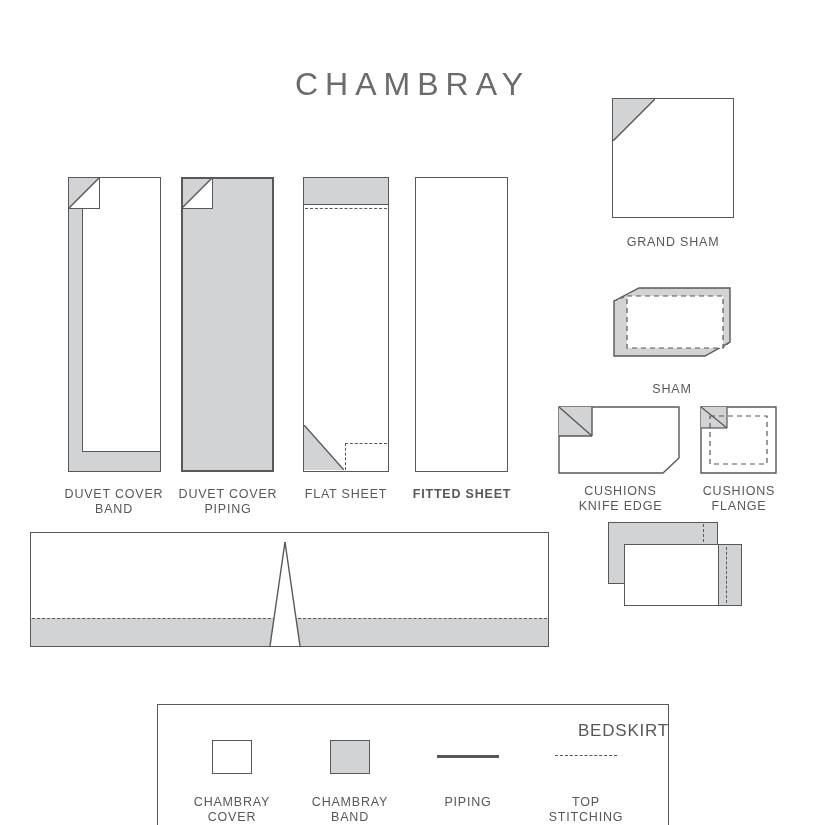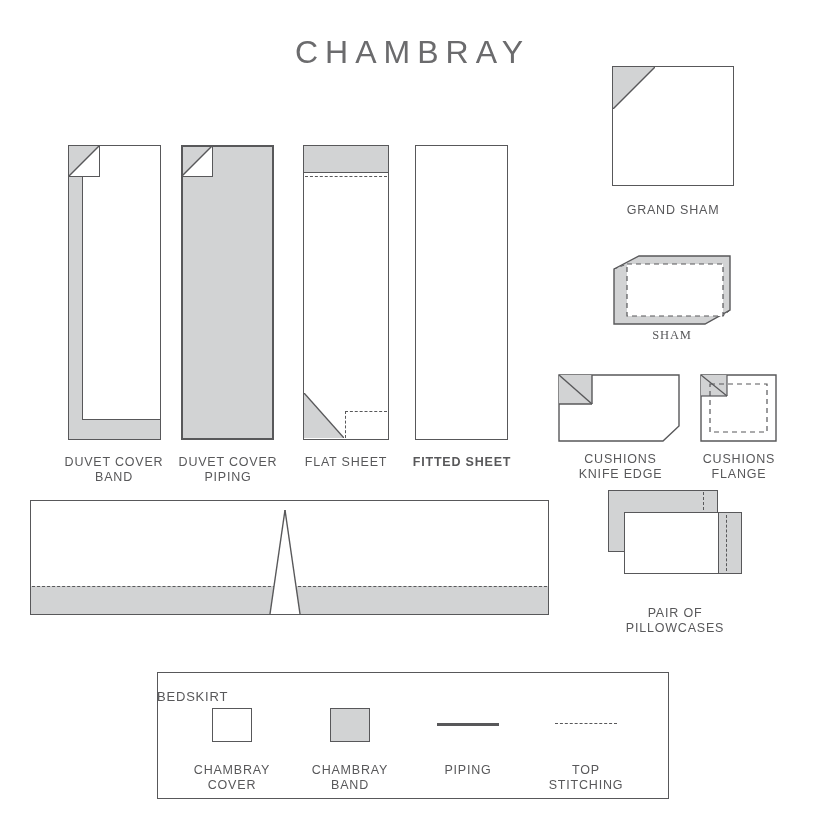--- a/index.html
+++ b/index.html
@@ -12,20 +12,21 @@
     height: 825px;
     position: relative;
     font-family: "Liberation Sans", sans-serif;
     color: #58585a;
     overflow: hidden;
   }
   #page {
     position: relative;
     width: 825px;
     height: 771px;
+    margin-top: 32px;
   }
   .title {
     position: absolute;
     top: 34px;
     left: 0;
     width: 825px;
     text-align: center;
     font-size: 32px;
     letter-spacing: 7px;
     color: #6b6b6d;
@@ -66,22 +67,22 @@
     width: 512px;
     height: 127px;
     border: 1.4px solid #58585a;
     box-sizing: border-box;
   }
   .legend-title {
     position: absolute;
     left: 157px;
     top: 689px;
     width: 512px;
-    text-align: left;
-    font-size: 13px;
+    text-align: right;
+    font-size: 17px;
     letter-spacing: 0.8px;
   }
   .legend-cap {
     position: absolute;
     font-size: 12.5px;
     letter-spacing: 0.8px;
     text-align: center;
     line-height: 15px;
   }
 </style>
@@ -194,21 +195,21 @@
   <div class="fig" style="left:613px; top:255px; width:118px; height:70px;">
 
     <svg width="118" height="70" viewBox="0 0 118 70" style="position:absolute; left:0; top:0;">
       <polygon points="1,14 26,1 117,1 117,55 92,69 1,69" fill="#d2d3d4" stroke="#58585a" stroke-width="1.4"></polygon>
       <rect x="14" y="9" width="96" height="52" fill="#ffffff" stroke="none"></rect>
       <rect x="14" y="9" width="96" height="52" fill="none" stroke="#58585a" stroke-width="1.2" stroke-dasharray="5,4"></rect>
       <line x1="1" y1="14" x2="14" y2="9" stroke="#58585a" stroke-width="1" stroke-dasharray="4,3"></line>
       <line x1="117" y1="55" x2="110" y2="61" stroke="#58585a" stroke-width="1" stroke-dasharray="4,3"></line>
     </svg>
   </div>
-  <div class="cap" style="left:612px; top:328px; width:120px;font-family:Liberation Serif, serif;">
+  <div class="cap" style="left:612px; top:350px; width:120px;">
     <div>SHAM</div>
   </div>
 
   <div class="fig" style="left:558px; top:374px; width:122px; height:68px;">
     <svg width="122" height="68" viewBox="0 0 122 68" style="position:absolute; left:0; top:0;">
       <polygon points="1,1 121,1 121,52 105,67 1,67" fill="#ffffff" stroke="#58585a" stroke-width="1.4"></polygon>
       <polygon points="1,1 34,1 34,30 1,30" fill="#d2d3d4" stroke="none"></polygon>
       <line x1="34" y1="1" x2="34" y2="30" stroke="#58585a" stroke-width="1.4"></line>
       <line x1="1" y1="30" x2="34" y2="30" stroke="#58585a" stroke-width="1.4"></line>
       <line x1="1" y1="1" x2="34" y2="30" stroke="#58585a" stroke-width="1.4"></line>
@@ -238,24 +239,20 @@
 
     <div style="position:absolute; left:0; top:0; width:110px; height:62px; background:#d2d3d4; border:1.4px solid #58585a; box-sizing:border-box;"></div>
     <div class="dash-v" style="left:95px; top:2px; height:58px;"></div>
 
     <div style="position:absolute; left:16px; top:22px; width:118px; height:62px; background:#ffffff; border:1.4px solid #58585a; box-sizing:border-box;"></div>
 
     <div style="position:absolute; left:110px; top:23px; width:23px; height:60px; background:#d2d3d4;"></div>
     <div class="solid-v" style="left:110px; top:23px; height:60px;"></div>
     <div class="dash-v" style="left:118px; top:25px; height:56px;"></div>
   </div>
-  <div class="cap" style="left:605px; top:606px; width:140px;">
-    <div>PAIR OF</div>
-    <div>PILLOWCASES</div>
-  </div>
 
   <div class="legend"></div>
   <div class="legend-title">BEDSKIRT</div>
 
   <div style="position:absolute; left:212px; top:708px; width:40px; height:34px; background:#ffffff; border:1.4px solid #58585a; box-sizing:border-box;"></div>
   <div class="legend-cap" style="left:177px; top:763px; width:110px;">
     <div>CHAMBRAY</div>
     <div>COVER</div>
   </div>
 

